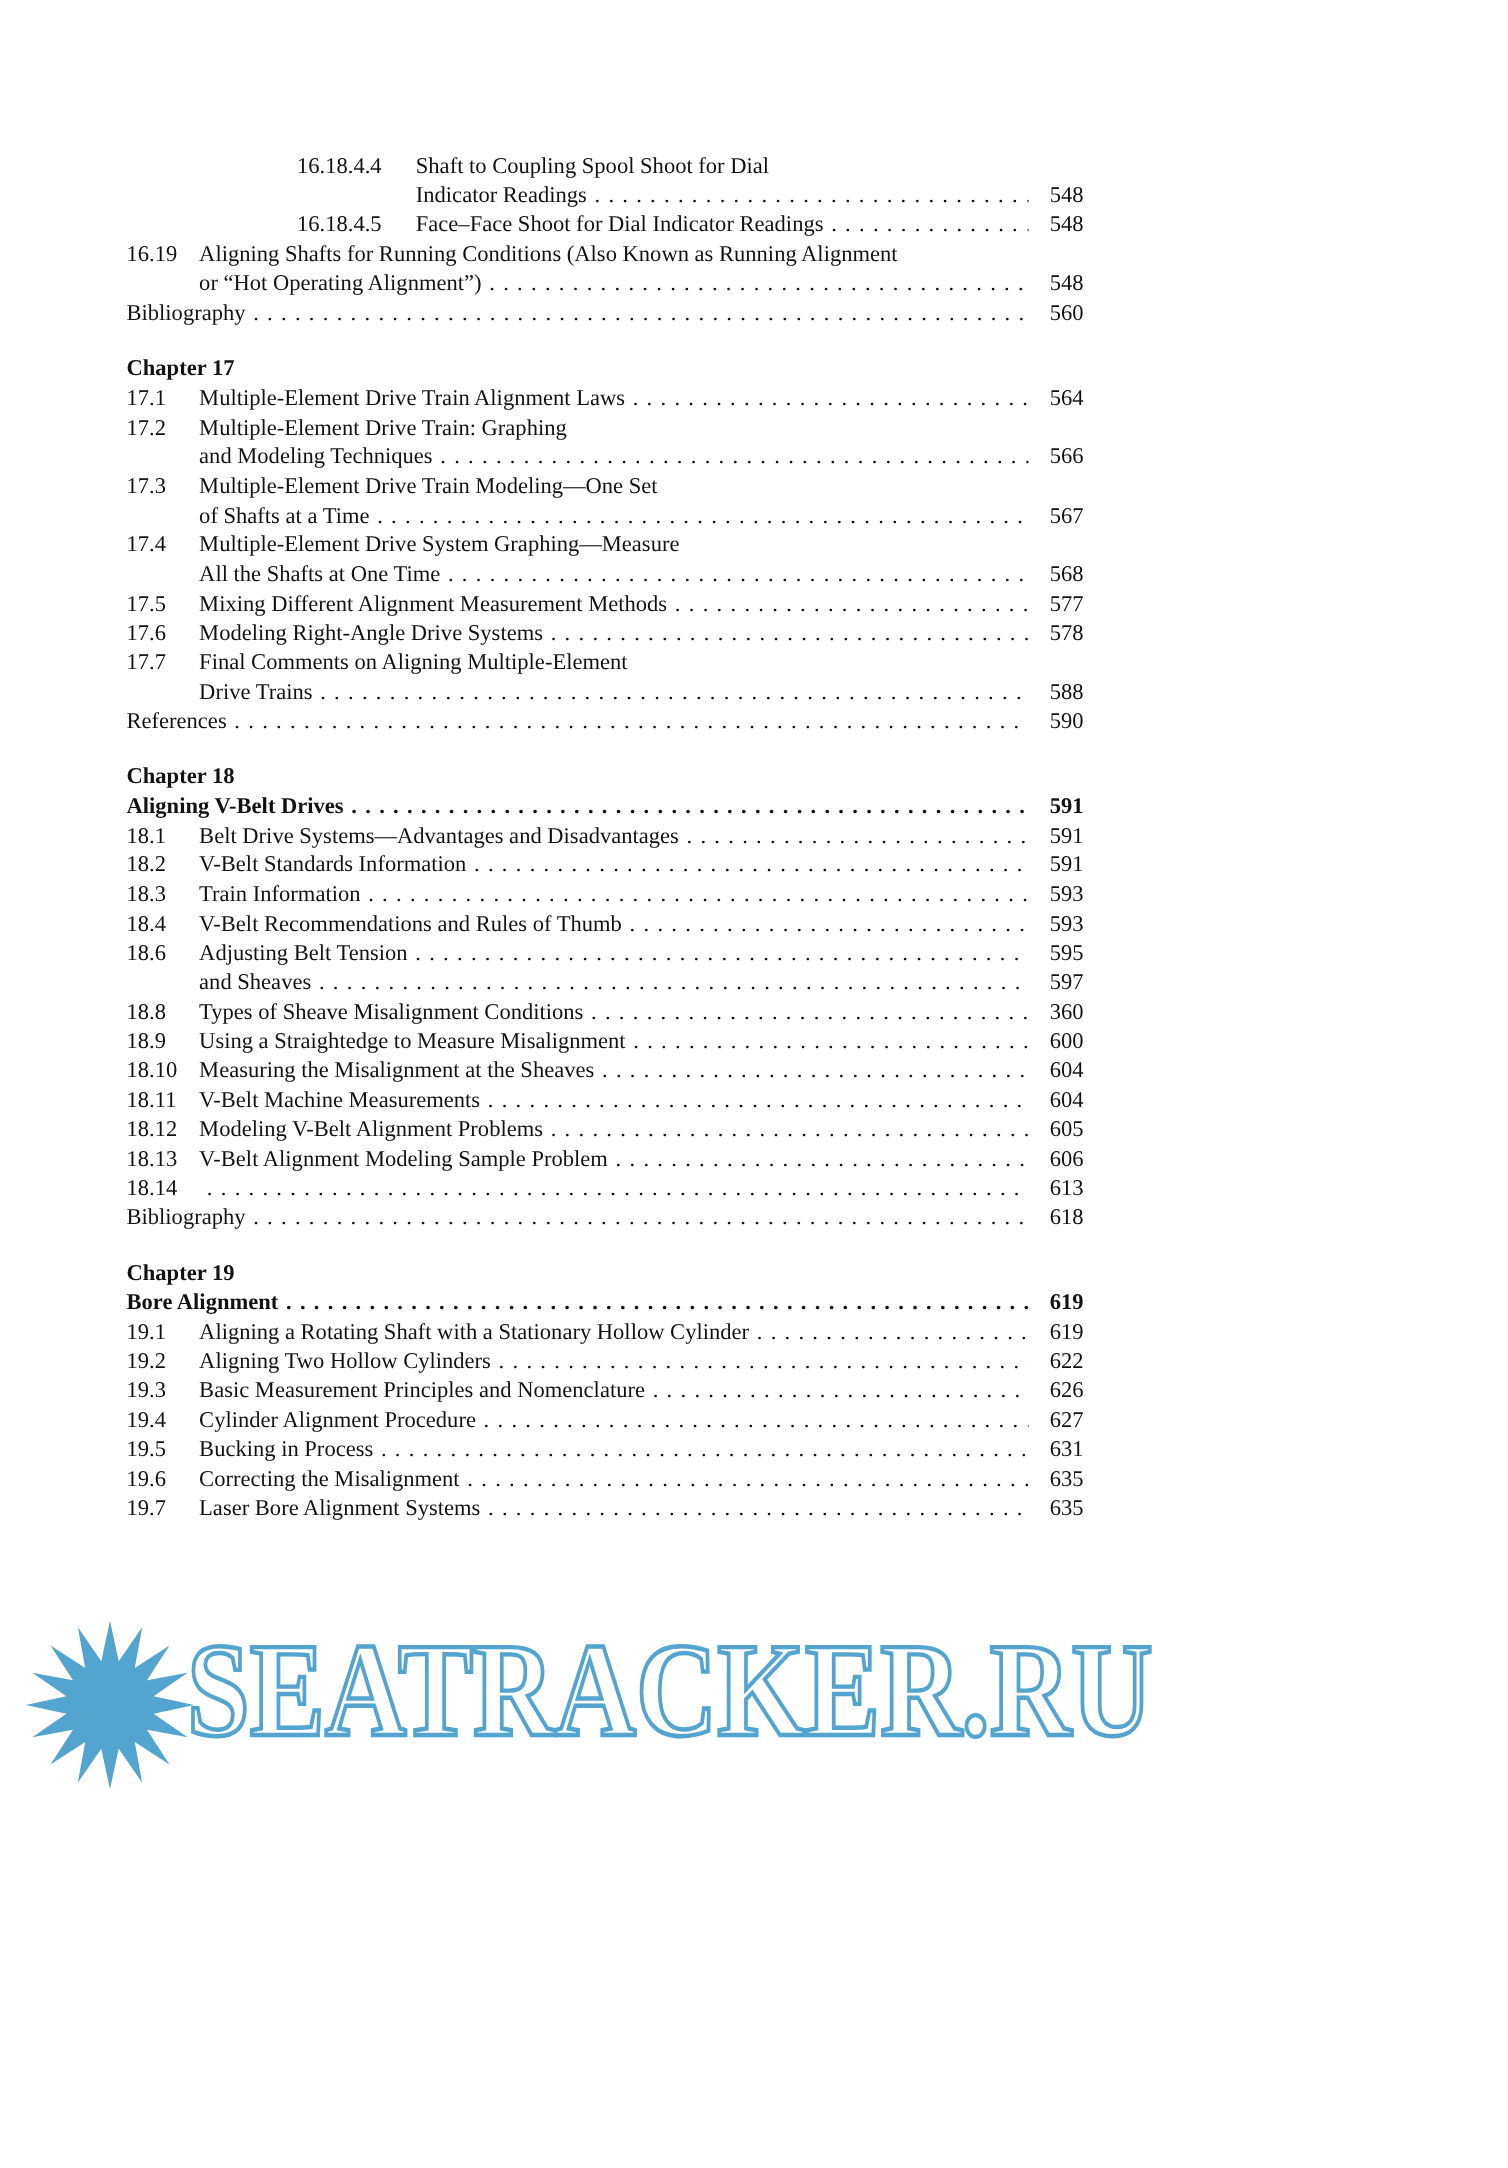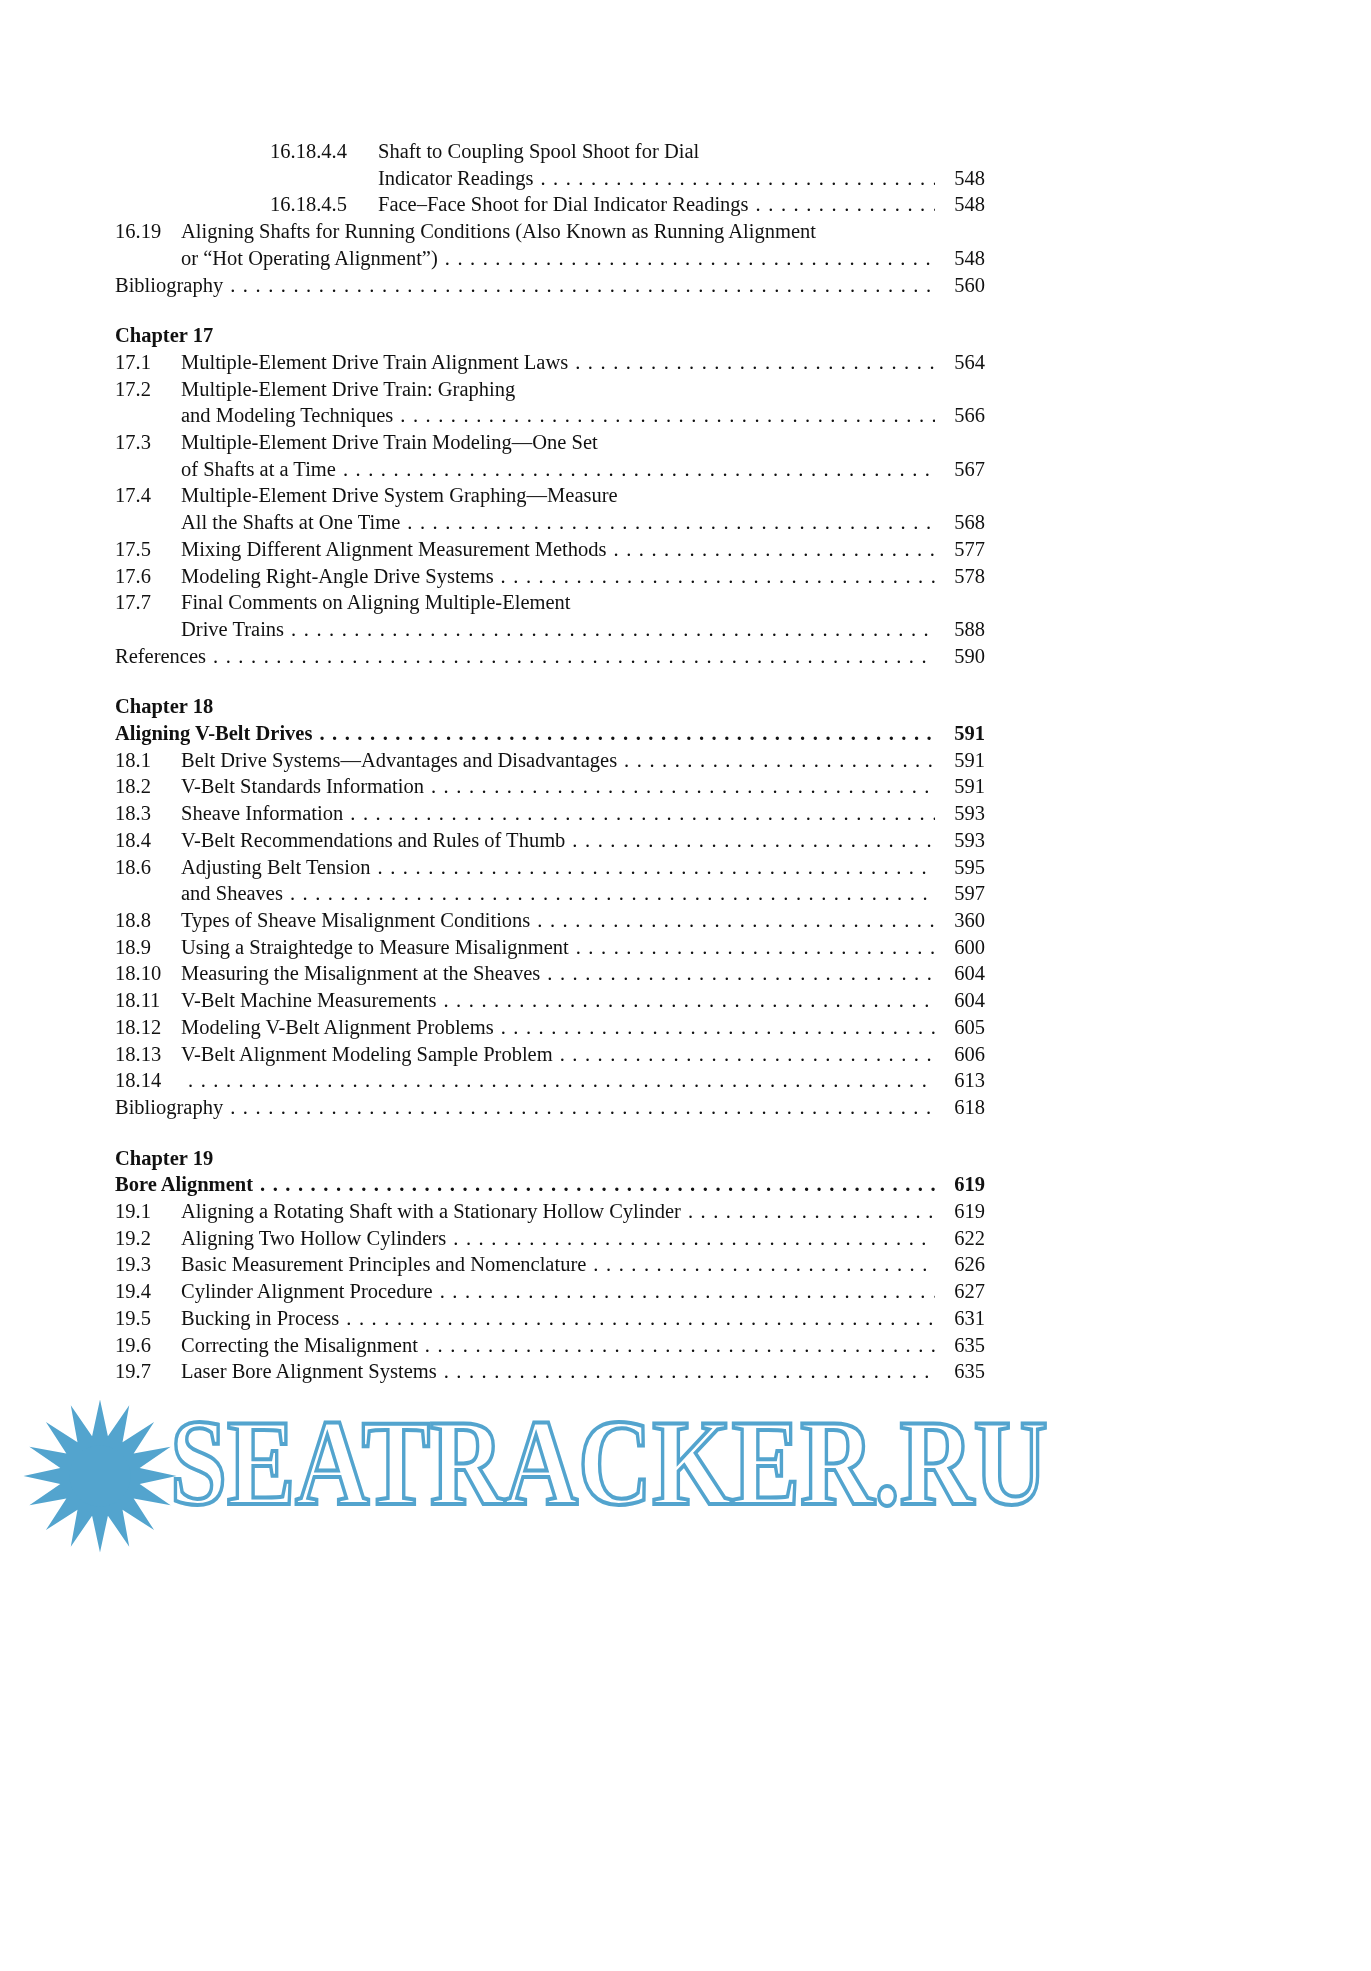--- a/index.html
+++ b/index.html
@@ -36,21 +36,21 @@
   .chapter-label, .chapter-title { font-weight: bold; }
   .entry-deep { padding-left: 155px; }
   .entry-deep .num { width: 108px; }
   .cont { padding-left: 66px; }
   .cont-deep { padding-left: 263px; }
   .gap { height: 24px; }
 
   .watermark {
     position: absolute;
     left: 0;
-    top: 1378px;
+    top: 1452px;
     width: 1172px;
     height: 200px;
     pointer-events: none;
   }
   .wm-text {
     position: absolute;
     left: 170px;
     top: 10px;
     font-family: "Liberation Serif", serif;
     font-weight: bold;
@@ -185,21 +185,21 @@
         <span class="pagenum">591</span>
       </div>
       <div class="line entry">
         <span class="num">18.2</span>
         <span class="text">V-Belt Standards Information</span>
         <span class="dots"></span>
         <span class="pagenum">591</span>
       </div>
       <div class="line entry">
         <span class="num">18.3</span>
-        <span class="text">Sheave Information</span>
+        <span class="text">Train Information</span>
         <span class="dots"></span>
         <span class="pagenum">593</span>
       </div>
       <div class="line entry">
         <span class="num">18.4</span>
         <span class="text">V-Belt Recommendations and Rules of Thumb</span>
         <span class="dots"></span>
         <span class="pagenum">593</span>
       </div>
       <div class="line entry">

